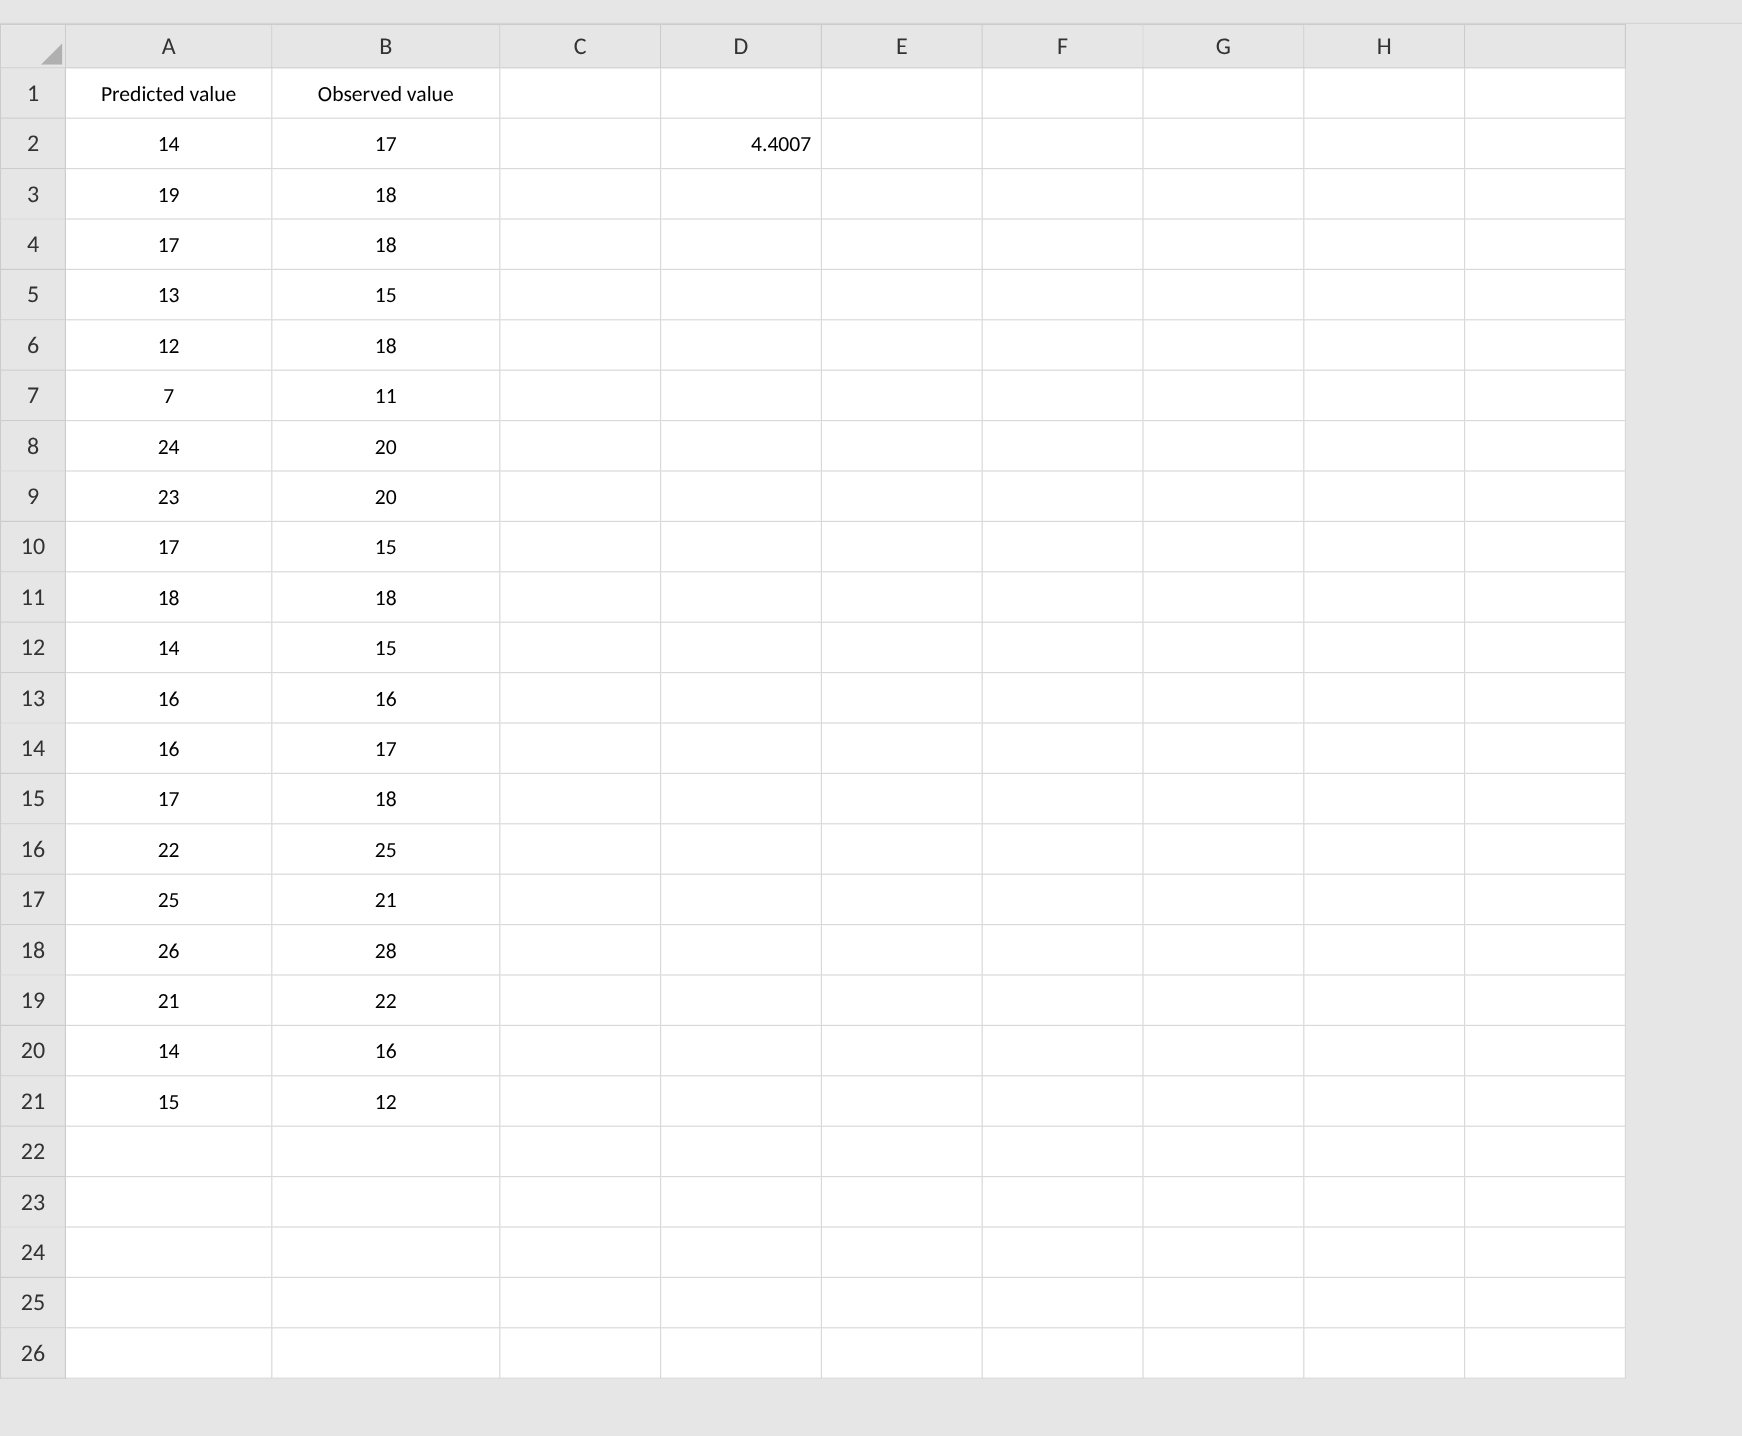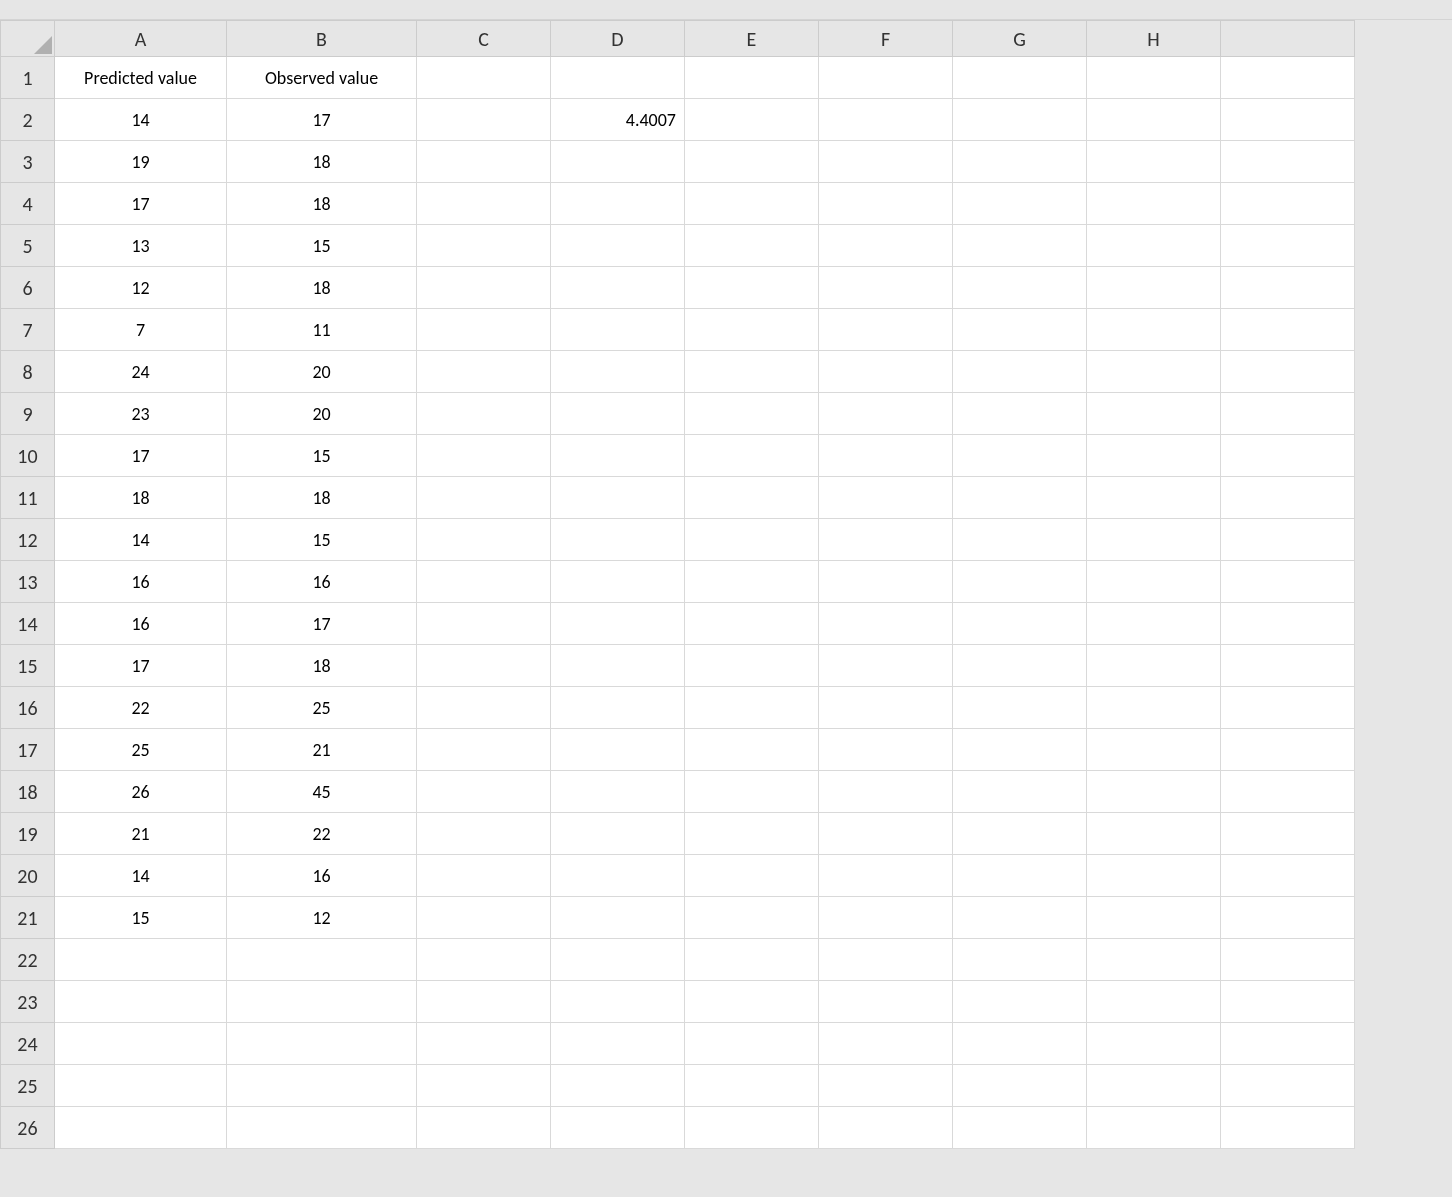--- a/index.html
+++ b/index.html
@@ -329,21 +329,21 @@
           <td></td>
           <td></td>
           <td></td>
           <td></td>
           <td></td>
           <td></td>
         </tr>
         <tr>
           <th class="rowhead">18</th>
           <td class="num">26</td>
-          <td class="num">45</td>
+          <td class="num">28</td>
           <td></td>
           <td></td>
           <td></td>
           <td></td>
           <td></td>
           <td></td>
           <td></td>
         </tr>
         <tr>
           <th class="rowhead">19</th>

